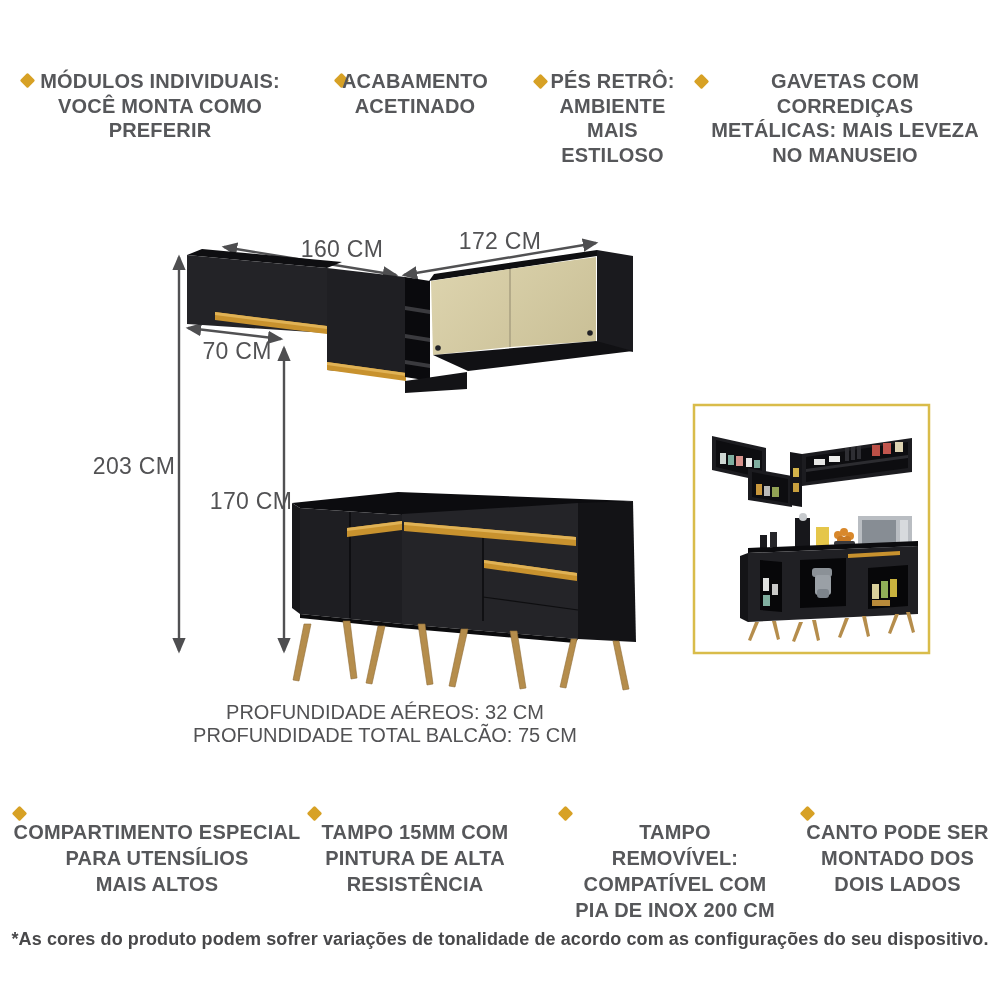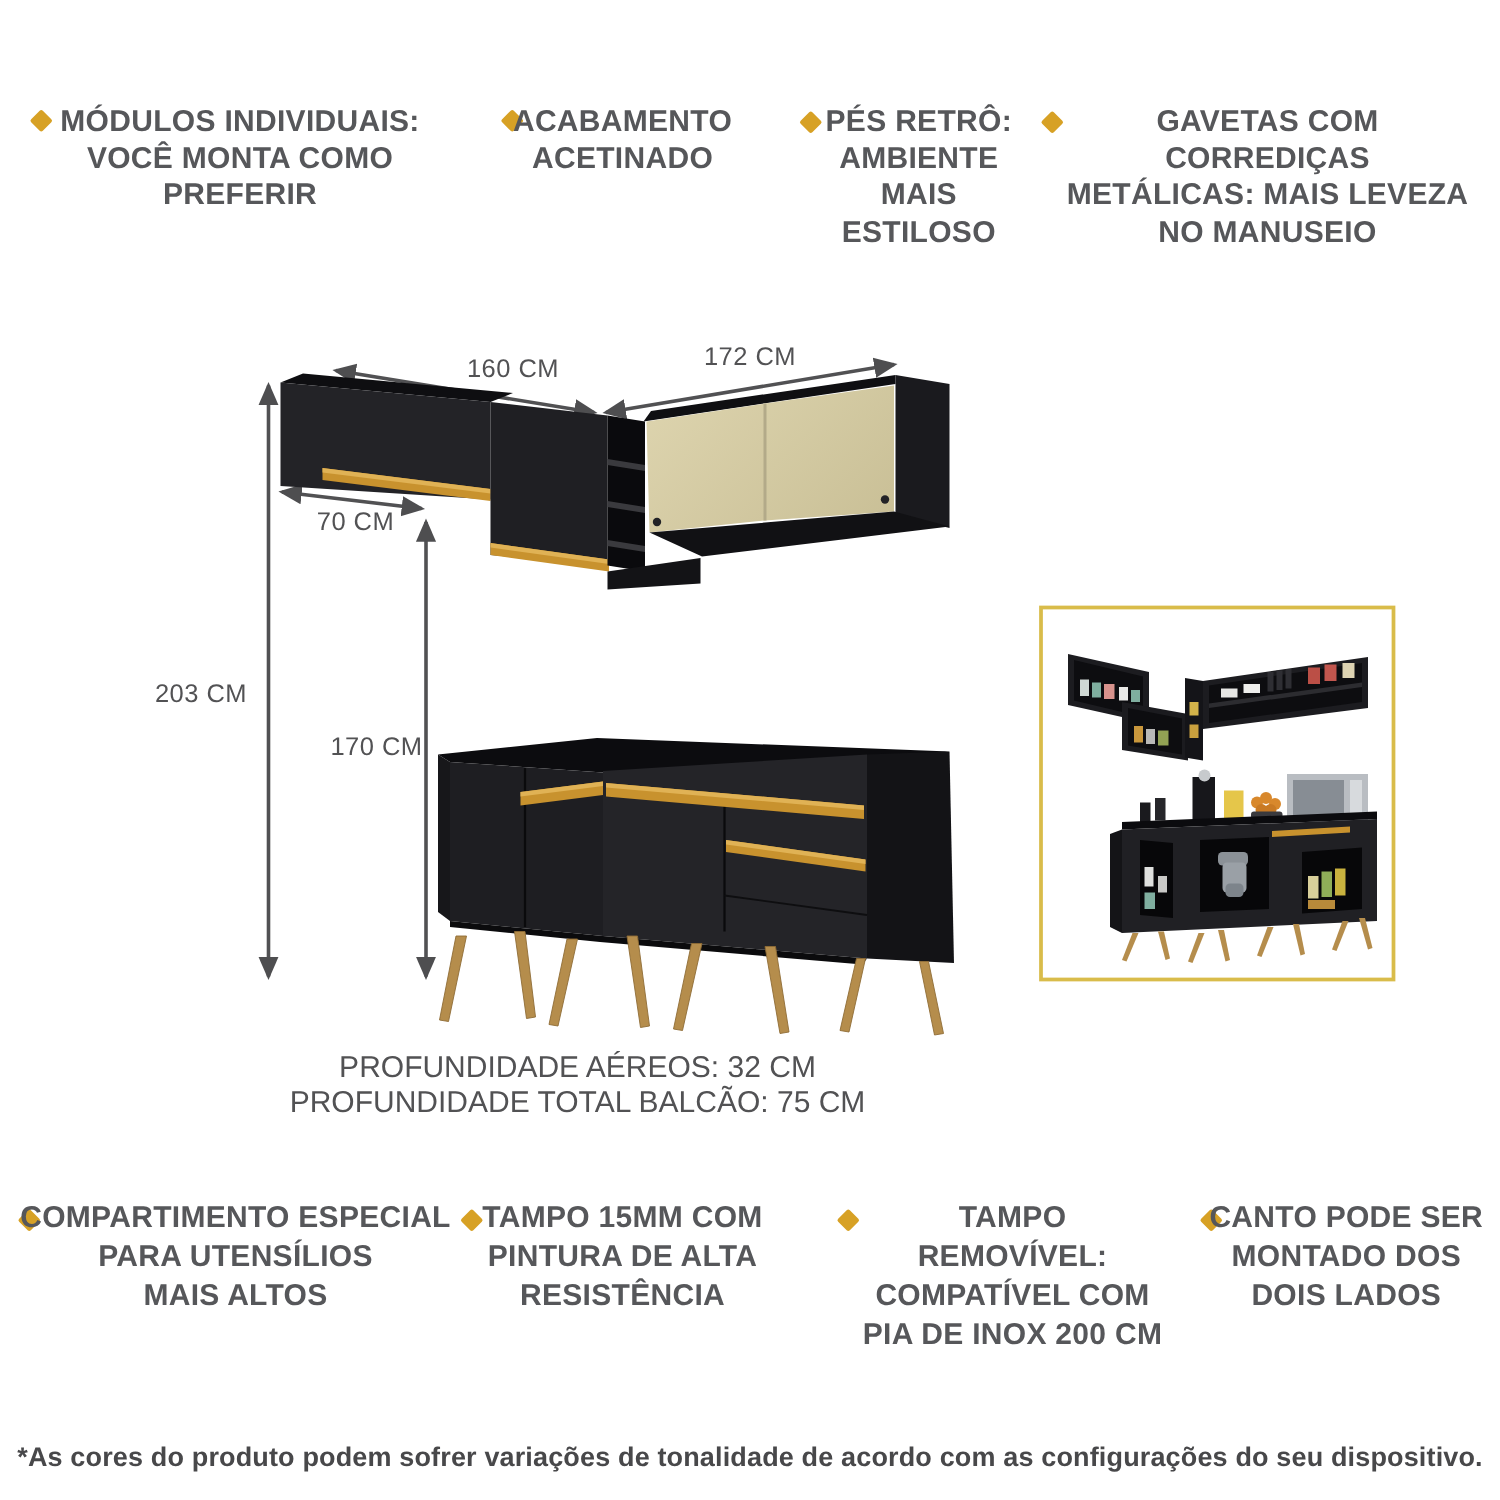--- a/index.html
+++ b/index.html
@@ -5,36 +5,36 @@
   html,body{margin:0;padding:0;background:#fff;}
   .canvas{
     position:relative;width:1000px;height:1000px;background:#ffffff;overflow:hidden;
     font-family:"Liberation Sans","DejaVu Sans",sans-serif;color:#56575a;padding-left:48px;
   }
   .feat{position:absolute;}
   .ftext{
     font-weight:700;font-size:20px;line-height:24.5px;letter-spacing:.2px;
     text-align:center;white-space:pre-line;color:#56575a;
   }
-  .feat.bottom .ftext{line-height:26px;}
+  .feat.bottom .ftext{line-height:26px;margin-top:20px;}
   .diamond{
     position:absolute;width:11px;height:11px;background:#d7a125;
     transform:rotate(45deg);border-radius:1.5px;
   }
   .dim{
     position:absolute;width:120px;text-align:center;
-    font-size:17px;font-weight:400;color:#525254;letter-spacing:.3px;
+    font-size:23px;font-weight:400;color:#525254;letter-spacing:.3px;
   }
   .depth{
     position:absolute;left:185px;top:701px;width:400px;text-align:center;
     font-size:20px;line-height:23px;font-weight:400;color:#525254;
   }
   .footnote{
     position:absolute;left:0;top:929px;width:1000px;text-align:center;
-    font-size:18px;font-weight:700;color:#48484a;letter-spacing:.1px;margin-top:32px;
+    font-size:18px;font-weight:700;color:#48484a;letter-spacing:.1px;
   }
   svg.scene{position:absolute;left:0;top:0;}
 </style>
 </head>
 <body>
 
 <div class="canvas">
 
   <span class="diamond" style="left:22px;top:75px"></span>
   <span class="diamond" style="left:336px;top:75px"></span>

